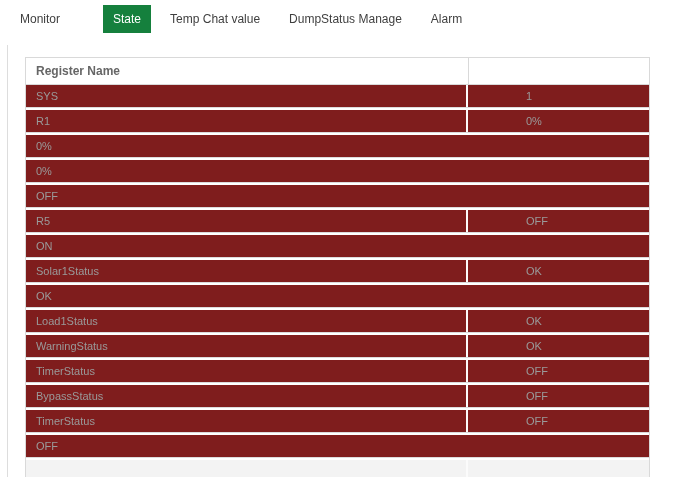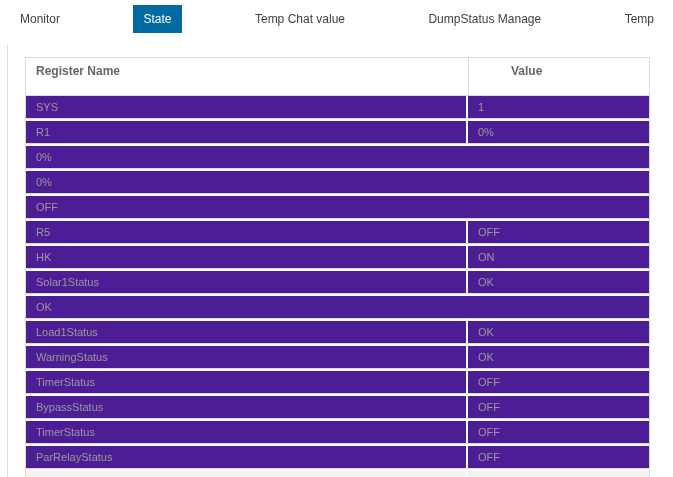--- a/index.html
+++ b/index.html
@@ -1,15 +1,15 @@
 <!DOCTYPE html>
 <html><head>
 <meta charset="utf-8">
 <style>
-  * { box-sizing: border-box; justify-content: space-between; }
+  * { box-sizing: border-box; }
   html, body {
     margin: 0; padding: 0;
     width: 673px; height: 477px;
     background: #ffffff;
     font-family: "Liberation Sans", sans-serif;
     overflow: hidden;
     position: relative;
   }
   
   .tab-bar {
@@ -36,44 +36,44 @@
   }
   .grid {
     position: absolute;
     left: 17px; top: 12px;
     width: 625px;
   }
   .grid-header {
     display: flex;
     background: #ffffff;
     border: 1px solid #d9d9d9;
-    height: 39px;
-    gap: 32px;
+    height: 28px;
   }
   .hcell {
     line-height: 26px;
     font-size: 12px;
     font-weight: bold;
     color: #666666;
     padding-left: 10px;
     white-space: nowrap;
   }
   .hcell.name  { width: 443px; border-right: 1px solid #d9d9d9; }
   .hcell.value { flex: 1; }
   .grid-body {
     border-left: 1px solid #d9d9d9;
     border-right: 1px solid #d9d9d9;
     background: #ffffff;
   }
   .trow {
     display: flex;
     height: 23px;
-    background: #4c1d95;
+    background: #7f1d1d;
     border-bottom: 1px solid #dcdcdc;
     margin-bottom: 2px;
+    gap: 48px;
   }
   .cell {
     line-height: 23px;
     font-size: 11px;
     color: #9a9a9a;
     padding-left: 10px;
     white-space: nowrap;
     overflow: hidden;
   }
   .name-cell  { width: 442px; border-right: 2px solid #fbfbfb; }
@@ -83,31 +83,30 @@
     height: 23px;
     background: #f3f3f3;
   }
   .partial-row .name-cell { height: 100%; }
 </style>
 </head>
 <body>
 
 <div class="tab-bar">
     <div class="tab">Monitor</div>
-    <div class="tab active" style="background: #0369a1; color: rgb(255, 255, 255);">State</div>
+    <div class="tab active" style="background: #15803d; color: rgb(255, 255, 255); margin-left: 24px;">State</div>
     <div class="tab">Temp Chat value</div>
     <div class="tab">DumpStatus Manage</div>
-    <div class="tab">Temp</div>
+    <div class="tab">Alarm</div>
   </div>
 
 <div class="content-panel">
   <div class="grid">
     <div class="grid-header">
       <div class="hcell name">Register Name</div>
-      <div class="hcell value">Value</div>
     </div>
     <div class="grid-body">
         <div class="trow">
           <div class="cell name-cell">SYS</div>
           <div class="cell value-cell">1</div>
         </div>
         <div class="trow">
           <div class="cell name-cell">R1</div>
           <div class="cell value-cell">0%</div>
         </div>
@@ -118,21 +117,20 @@
           <div class="cell value-cell">0%</div>
         </div>
         <div class="trow">
           <div class="cell value-cell">OFF</div>
         </div>
         <div class="trow">
           <div class="cell name-cell">R5</div>
           <div class="cell value-cell">OFF</div>
         </div>
         <div class="trow">
-          <div class="cell name-cell">HK</div>
           <div class="cell value-cell">ON</div>
         </div>
         <div class="trow">
           <div class="cell name-cell">Solar1Status</div>
           <div class="cell value-cell">OK</div>
         </div>
         <div class="trow">
           <div class="cell value-cell">OK</div>
         </div>
         <div class="trow">
@@ -149,21 +147,20 @@
         </div>
         <div class="trow">
           <div class="cell name-cell">BypassStatus</div>
           <div class="cell value-cell">OFF</div>
         </div>
         <div class="trow">
           <div class="cell name-cell">TimerStatus</div>
           <div class="cell value-cell">OFF</div>
         </div>
         <div class="trow">
-          <div class="cell name-cell">ParRelayStatus</div>
           <div class="cell value-cell">OFF</div>
         </div>
         <div class="partial-row">
           <div class="cell name-cell"></div>
         </div>
       </div>
   </div>
 </div>
 
 </body></html>

